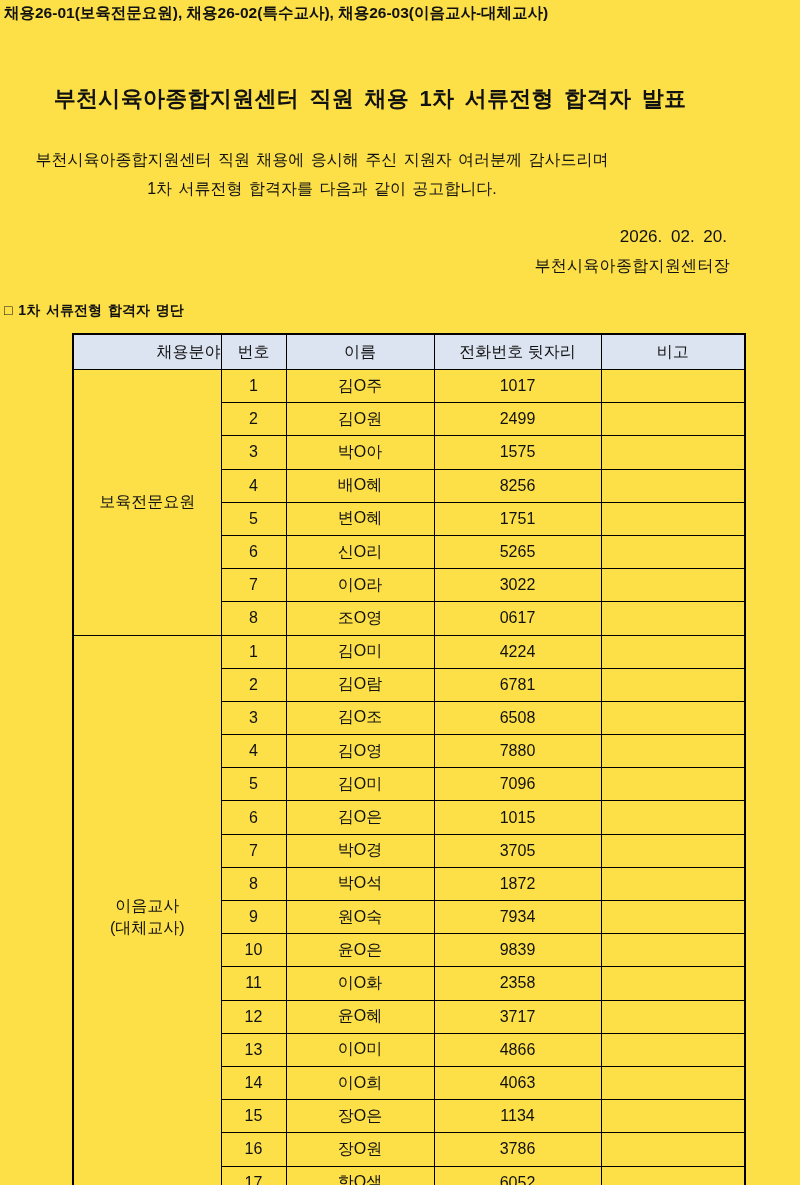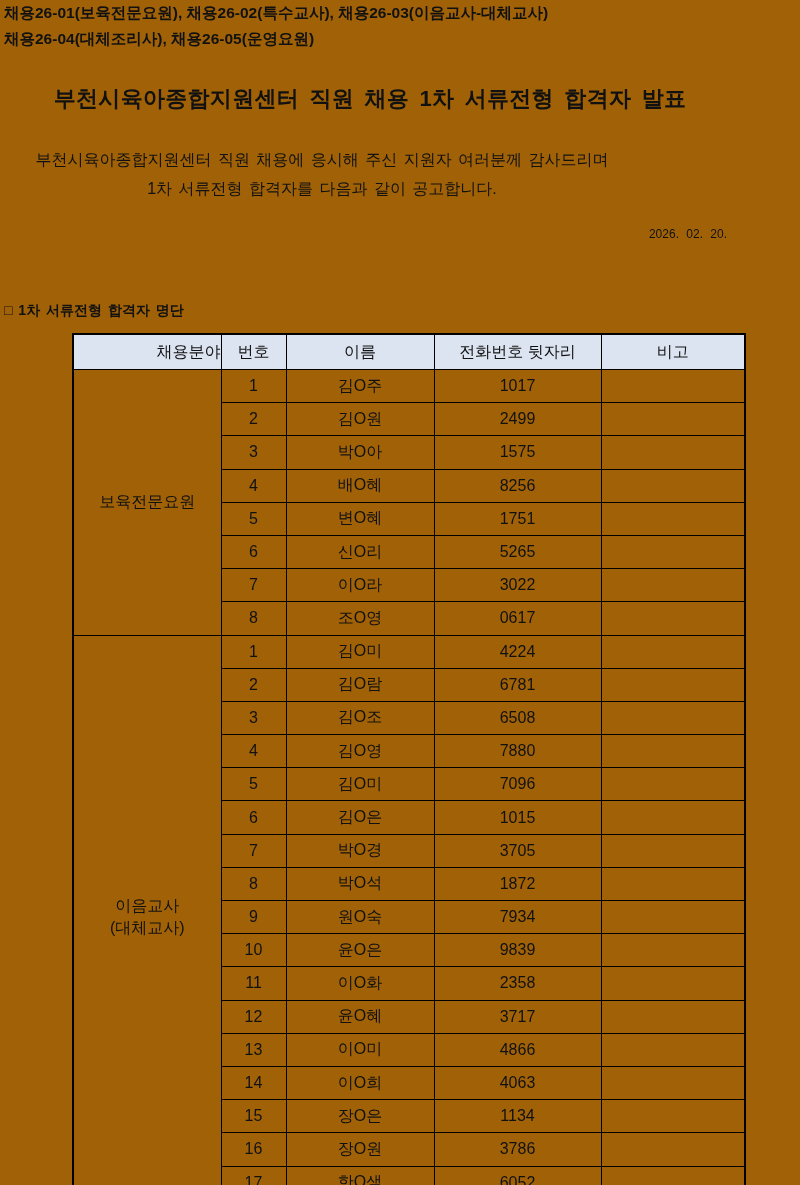--- a/index.html
+++ b/index.html
@@ -1,19 +1,19 @@
 <!DOCTYPE html>
 <html lang="ko"><head>
 <meta charset="utf-8">
 <style>
   html,body{margin:0;padding:0;background:#fff;}
   .page{
     position:relative;
     width:800px;height:1185px;
-    background:#a16207;
+    background:#fde047;
     font-family:"Liberation Sans", sans-serif;
     color:#111;
     overflow:hidden;
   }
   .notice{
     position:absolute;left:4px;top:0;
     font-size:15.5px;font-weight:700;line-height:26px;
     white-space:nowrap;
   }
   .title{
@@ -21,21 +21,21 @@
     text-align:center;font-size:22px;font-weight:700;
     word-spacing:4px;letter-spacing:.3px;
   }
   .body-text{
     position:absolute;left:0;top:145px;width:644px;
     text-align:center;font-size:16px;line-height:29px;
     word-spacing:2px;
   }
   .date-line{
     position:absolute;top:227px;right:73px;
-    font-size:12px;word-spacing:4px;margin-left:32px;
+    font-size:17px;word-spacing:4px;margin-left:32px;
   }
   .signature-line{
     position:absolute;top:256px;right:70px;
     font-size:16px;letter-spacing:.3px;
   }
   .section-heading{
     position:absolute;left:4px;top:302px;
     font-size:14px;font-weight:700;word-spacing:2px;
   }
   table.result{
@@ -60,32 +60,32 @@
     white-space:pre-line;line-height:22px;margin-left:24px;
   }
 </style>
 </head>
 <body>
 
 <div class="page">
 
   <div class="notice">
     <div>채용26-01(보육전문요원), 채용26-02(특수교사), 채용26-03(이음교사-대체교사)</div>
-    <div>채용26-04(대체조리사), 채용26-05(운영요원)</div>
   </div>
 
   <h1 class="title">부천시육아종합지원센터 직원 채용 1차 서류전형 합격자 발표</h1>
 
   <div class="body-text">
     <div>부천시육아종합지원센터 직원 채용에 응시해 주신 지원자 여러분께 감사드리며</div>
     <div>1차 서류전형 합격자를 다음과 같이 공고합니다.</div>
   </div>
 
   <div class="date-line">2026. 02. 20.</div>
 
+  <div class="signature-line">부천시육아종합지원센터장</div>
 
   <div class="section-heading">□ 1차 서류전형 합격자 명단</div>
 
   <table class="result">
     <colgroup>
       <col style="width:148px">
       <col style="width:65px">
       <col style="width:148px">
       <col style="width:167px">
       <col style="width:144px">

